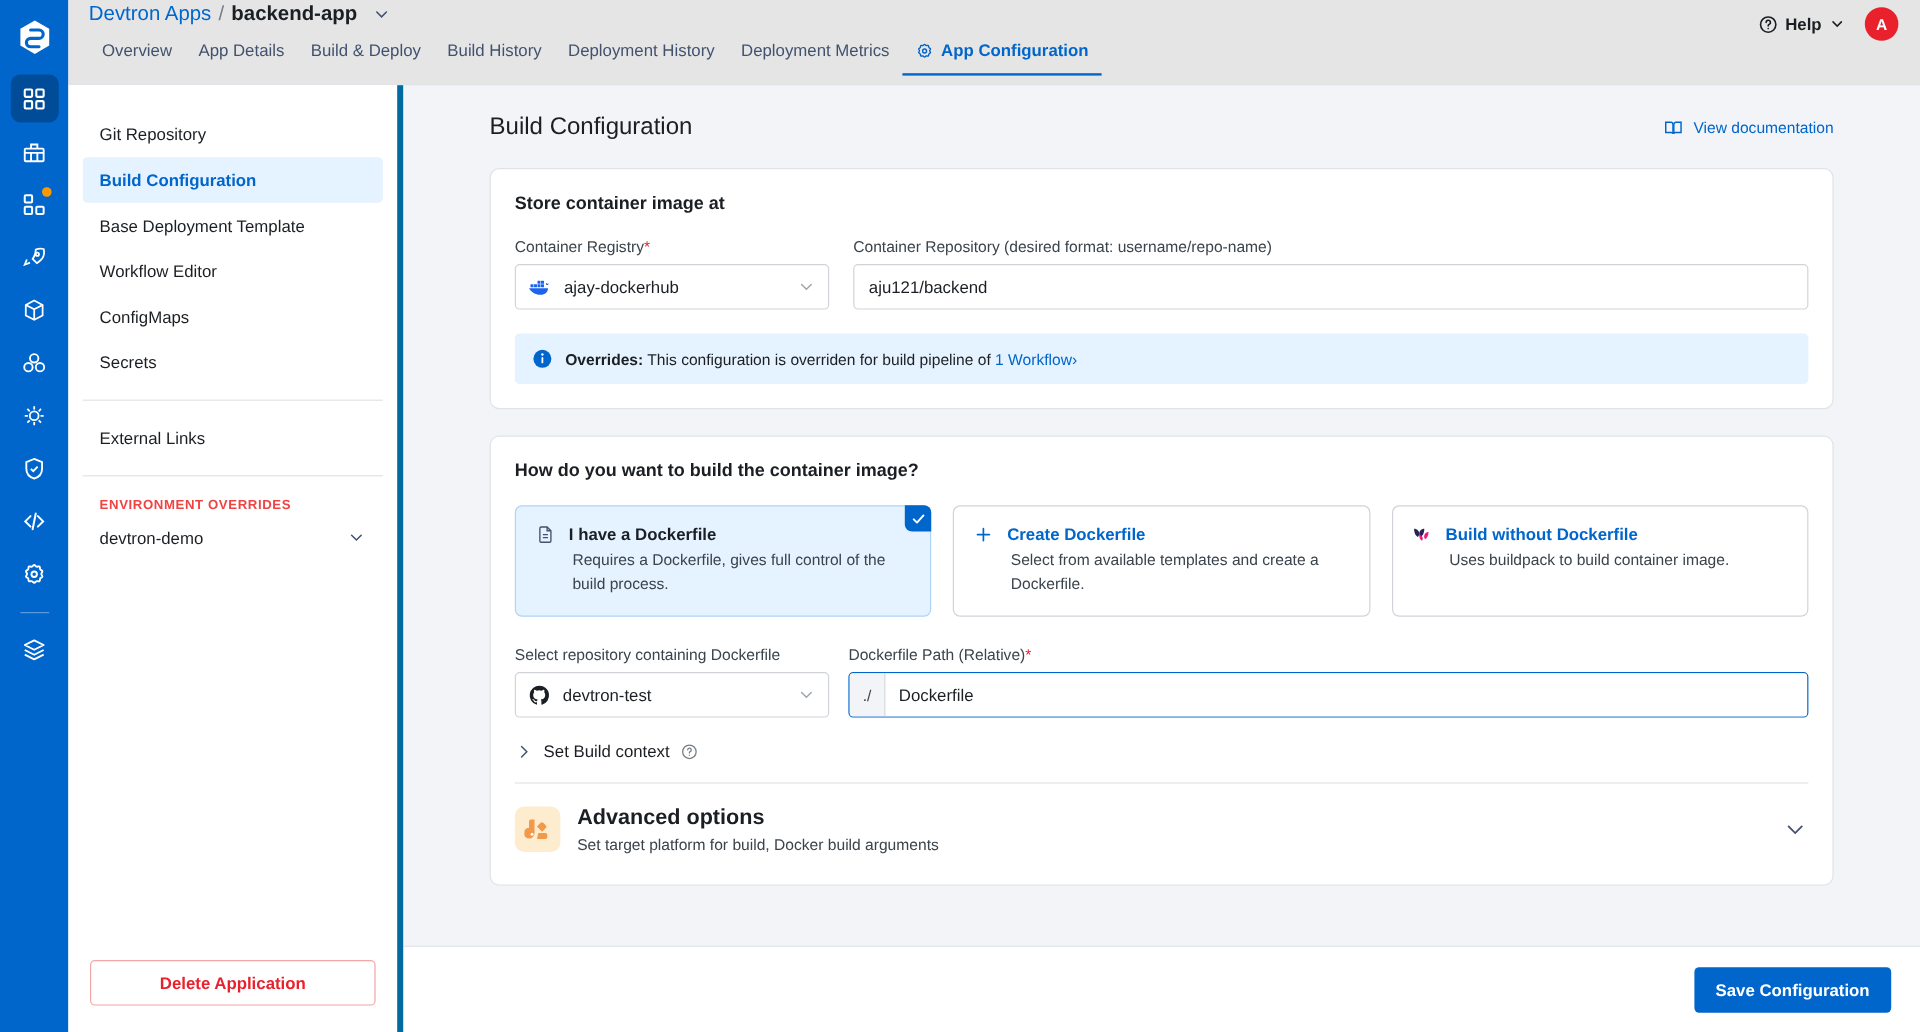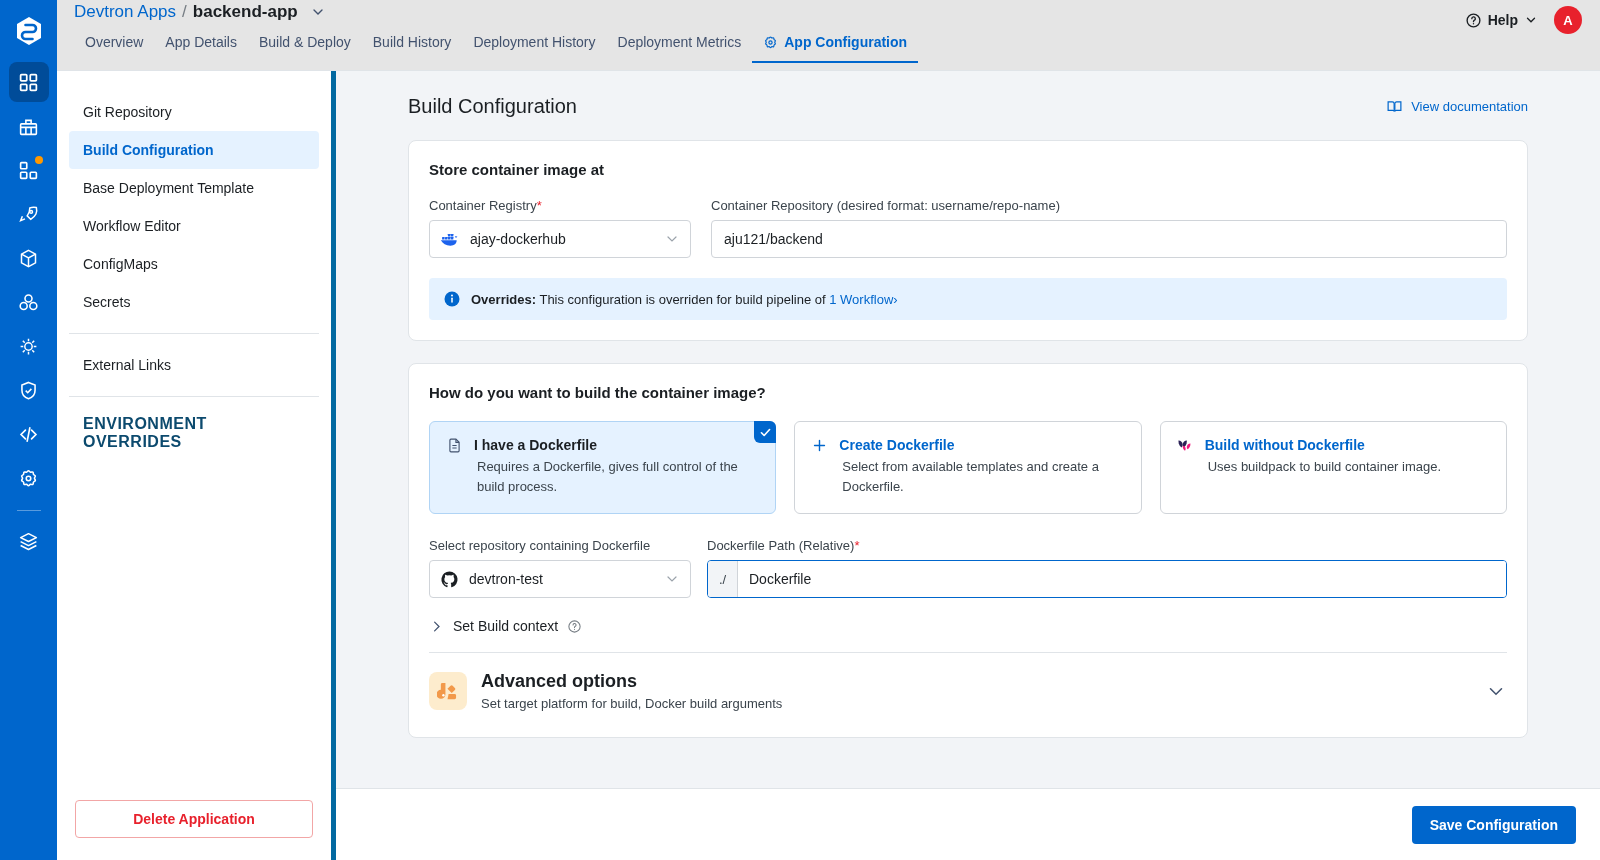--- a/index.html
+++ b/index.html
@@ -99,22 +99,22 @@
   }
   .side-item {
     margin: 0 12px; padding: 9px 14px; border-radius: 4px;
     font-size: 14px; color: #1b1f23; cursor: pointer;
     line-height: 20px;
   }
   .side-item.active { background: #e5f2ff; color: #0066cc; font-weight: 700; }
   .side-div { height: 1px; background: #e0e4e8; margin: 12px 12px; }
   .side-group-title {
     margin: 0 26px; padding: 6px 0 4px 0;
-    font-size: 16px; letter-spacing: .5px; font-weight: 700;
-    color: #0c4a6e; text-transform: uppercase;
+    font-size: 11px; letter-spacing: .5px; font-weight: 700;
+    color: #ef4444; text-transform: uppercase;
   }
   .side-env {
     margin: 0 12px; padding: 9px 14px; border-radius: 4px;
     font-size: 14px; color: #1b1f23; cursor: pointer;
     display: flex; align-items: center; justify-content: space-between;
   }
   .side-footer {
     position: absolute; left: 0; right: 0; bottom: 0;
     padding: 14px 18px 22px 18px;
   }
@@ -398,20 +398,28 @@
         <div class="side-item"><span>Git Repository</span></div>
         <div class="side-item active"><span>Build Configuration</span></div>
         <div class="side-item"><span>Base Deployment Template</span></div>
         <div class="side-item"><span>Workflow Editor</span></div>
         <div class="side-item"><span>ConfigMaps</span></div>
         <div class="side-item"><span>Secrets</span></div>
         <div class="side-div"></div>
         <div class="side-item"><span>External Links</span></div>
         <div class="side-div"></div>
         <div class="side-group-title">ENVIRONMENT OVERRIDES</div>
+        <div class="side-env">
+          <span>devtron-demo</span>
+          <span style="display:flex">
+            <svg width="16" height="16" viewBox="0 0 24 24" fill="none" stroke="#42526e" stroke-width="1.9" stroke-linecap="round">
+                <path d="M6 9l6 6 6-6"></path>
+              </svg>
+          </span>
+        </div>
         <div class="side-footer">
           <button class="danger-btn">Delete Application</button>
         </div>
       </div>
 
       <div class="content-wrap">
         <div class="content">
 
           <div class="content-head">
             <div class="page-title">Build Configuration</div>

